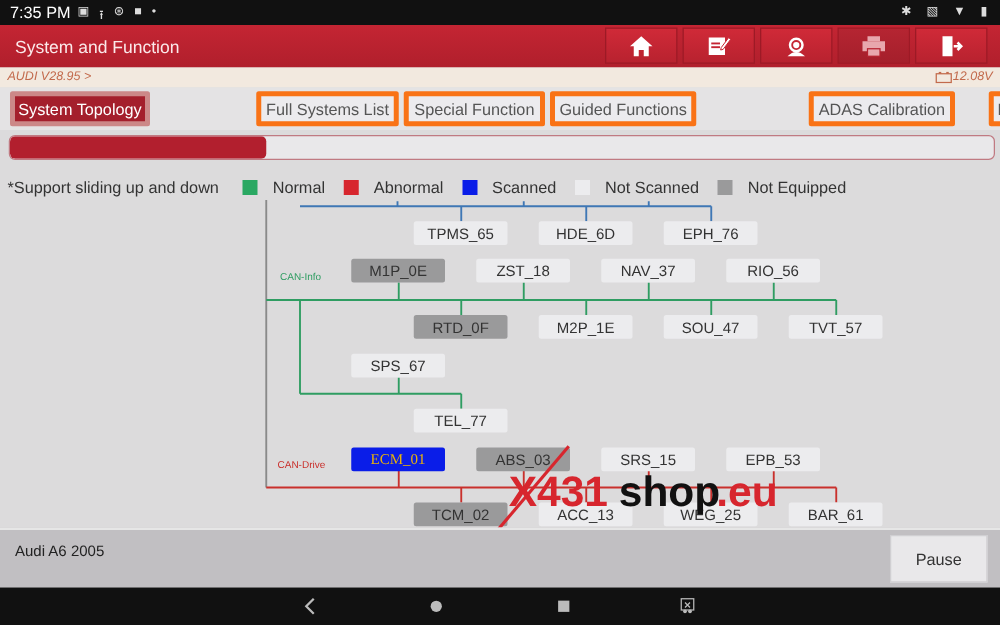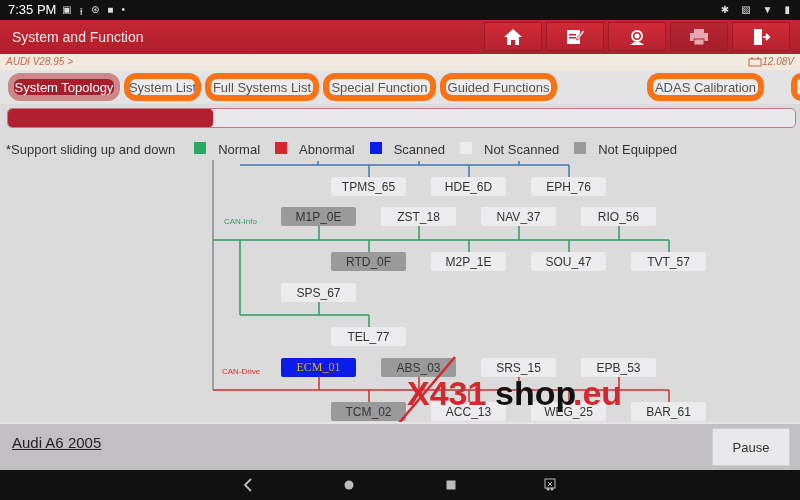--- a/index.html
+++ b/index.html
@@ -13,41 +13,41 @@
   .titlebar .title { position: absolute; left: 12px; top: 9px; color: #fbe9ea; font-size: 14px; }
   .tbtn { position: absolute; top: 2px; width: 58px; height: 29px; background: linear-gradient(#d02a38, #b8222f); border: 1px solid #9d1a26; display: flex; align-items: center; justify-content: center; }
   .tbtn.dim { background: linear-gradient(#b52532, #a51f2b); }
   .tbtn svg { width: 20px; height: 18px; }
 
   .infobar { position: absolute; left: 0; top: 54px; width: 800px; height: 16px; background: #f2e9df; text-align: center; }
   .infobar .ver { position: absolute; left: 6px; top: 2px; font-size: 10px; font-style: italic; color: #c26a4c; }
   .infobar .volt { position: absolute; right: 6px; top: 2px; font-size: 10px; font-style: italic; color: #c26a4c; display: flex; align-items: center; gap: 0; }
 
   .tabs { position: absolute; left: 0; top: 70px; width: 800px; height: 34px; background: #e4e3e4; }
-  .tab { position: absolute; top: 3px; height: 28px; background: #ecebee; border: 6px solid #f97316; border-radius: 12px; color: #555; font-size: 13px; display: flex; align-items: center; justify-content: center; white-space: nowrap; overflow: hidden; }
+  .tab { position: absolute; top: 3px; height: 28px; background: #ecebee; border: 4px solid #f97316; border-radius: 2px; color: #555; font-size: 13px; display: flex; align-items: center; justify-content: center; white-space: nowrap; overflow: hidden; }
   .tab.active { background: #a41f2c; color: #fff; border-color: #c88; }
 
   .progress-wrap { position: absolute; left: 7px; top: 108px; width: 789px; height: 20px; border: 1px solid #c07a82; border-radius: 5px; background: #e9e8ea; overflow: hidden; }
   .progress-fill { height: 100%; background: #b21f2e; border-radius: 4px; }
 
-  .legend { position: absolute; left: 6px; top: 142px; font-size: 13px; color: #333; display: flex; white-space: nowrap; gap: 11px; }
+  .legend { position: absolute; left: 6px; top: 142px; font-size: 13px; color: #333; display: flex; align-items: center; white-space: nowrap; gap: 11px; }
   .legend .sw { width: 12px; height: 12px; display: inline-block; margin-left: 4px; margin-right: 1px; }
 
   .topo { position: absolute; left: 0; top: 160px; width: 800px; height: 262px; overflow: hidden; }
   .topo svg { position: absolute; left: 0; top: 0; }
   .node { position: absolute; width: 75px; height: 19px; font-size: 12px; color: #333; display: flex; align-items: center; justify-content: center; border-radius: 2px; }
   .node.ns { background: #ececee; }
   .node.ne { background: #9a9a9b; color: #333; }
   .node.sc { background: #0a1de8; color: #eab308; font-family: Liberation Serif, serif; }
   .buslabel { position: absolute; font-size: 8px; }
 
   .watermark { position: absolute; left: 395px; top: 355px; width: 250px; height: 70px; pointer-events: none; }
 
   .footer { position: absolute; left: 0; top: 422px; width: 800px; height: 48px; background: #c1bfc2; border-top: 2px solid #e6e6e6; }
-  .footer .car { position: absolute; left: 12px; top: 10px; font-size: 15px; color: #222; text-decoration: underline; }
+  .footer .car { position: absolute; left: 12px; top: 10px; font-size: 12px; color: #222; }
   .footer .vin { position: absolute; left: 12px; top: 25px; font-size: 11px; color: #222; display: flex; align-items: center; }
   .footer .vin .blur { display: inline-block; width: 78px; height: 10px; background: repeating-linear-gradient(90deg, #9c9a9e 0 4px, #bdbbbe 4px 7px); margin-left: 1px; }
   .pause { position: absolute; right: 10px; top: 4px; width: 78px; height: 38px; background: #e9e8ea; border: 1px solid #d0cfd2; font-size: 13px; color: #333; display: flex; align-items: center; justify-content: center; }
 
   .navbar { position: absolute; left: 0; top: 470px; width: 800px; height: 30px; background: #111; }
   .navbtn { position: absolute; top: 8px; color: #bbb; }
 </style>
 </head>
 <body>
 
@@ -112,21 +112,20 @@
         <rect x="1" y="2" width="12" height="7" fill="none" stroke="#c26a4c" stroke-width="1"></rect>
         <rect x="3" y="0.5" width="2" height="1.5" fill="#c26a4c"></rect>
         <rect x="9" y="0.5" width="2" height="1.5" fill="#c26a4c"></rect>
       </svg>
     <span>12.08V</span>
   </span>
 </div>
 
 <div class="tabs">
   <div class="tab active" style="left:8px;width:112px">System Topology</div>
-  <div class="tab" style="left:124px;width:77px">System List</div>
   <div class="tab" style="left:205px;width:114px">Full Systems List</div>
   <div class="tab" style="left:440px;width:117px">Guided Functions</div>
   <div class="tab" style="left:323px;width:113px">Special Function</div>
   <div class="tab" style="left:647px;width:117px">ADAS Calibration</div>
   <div class="tab" style="left:791px;width:20px;justify-content:flex-start;padding-left:3px">M</div>
 </div>
 
 <div class="progress-wrap">
   <div class="progress-fill" id="progress-fill" style="width: 26%;"></div>
 </div>

